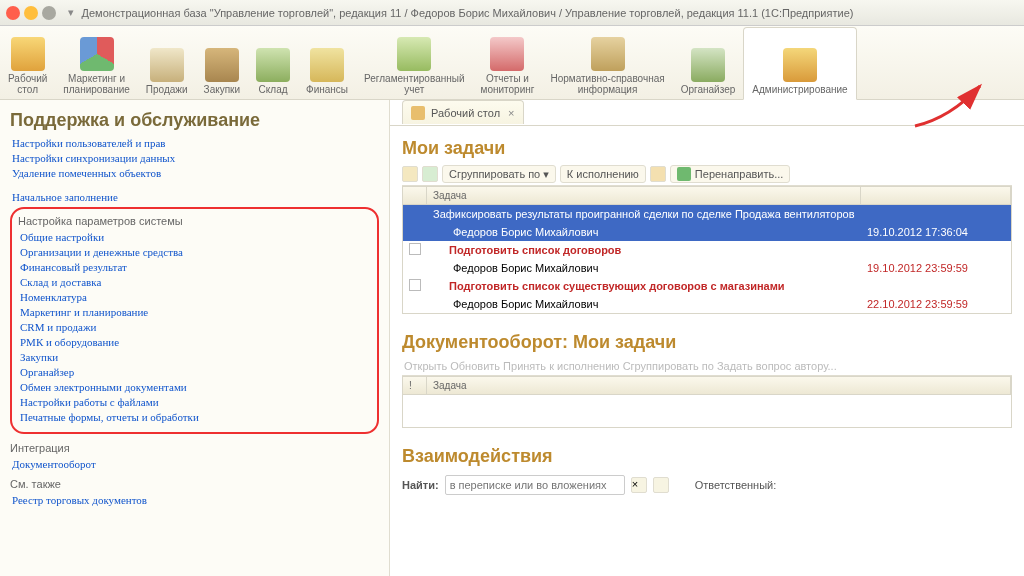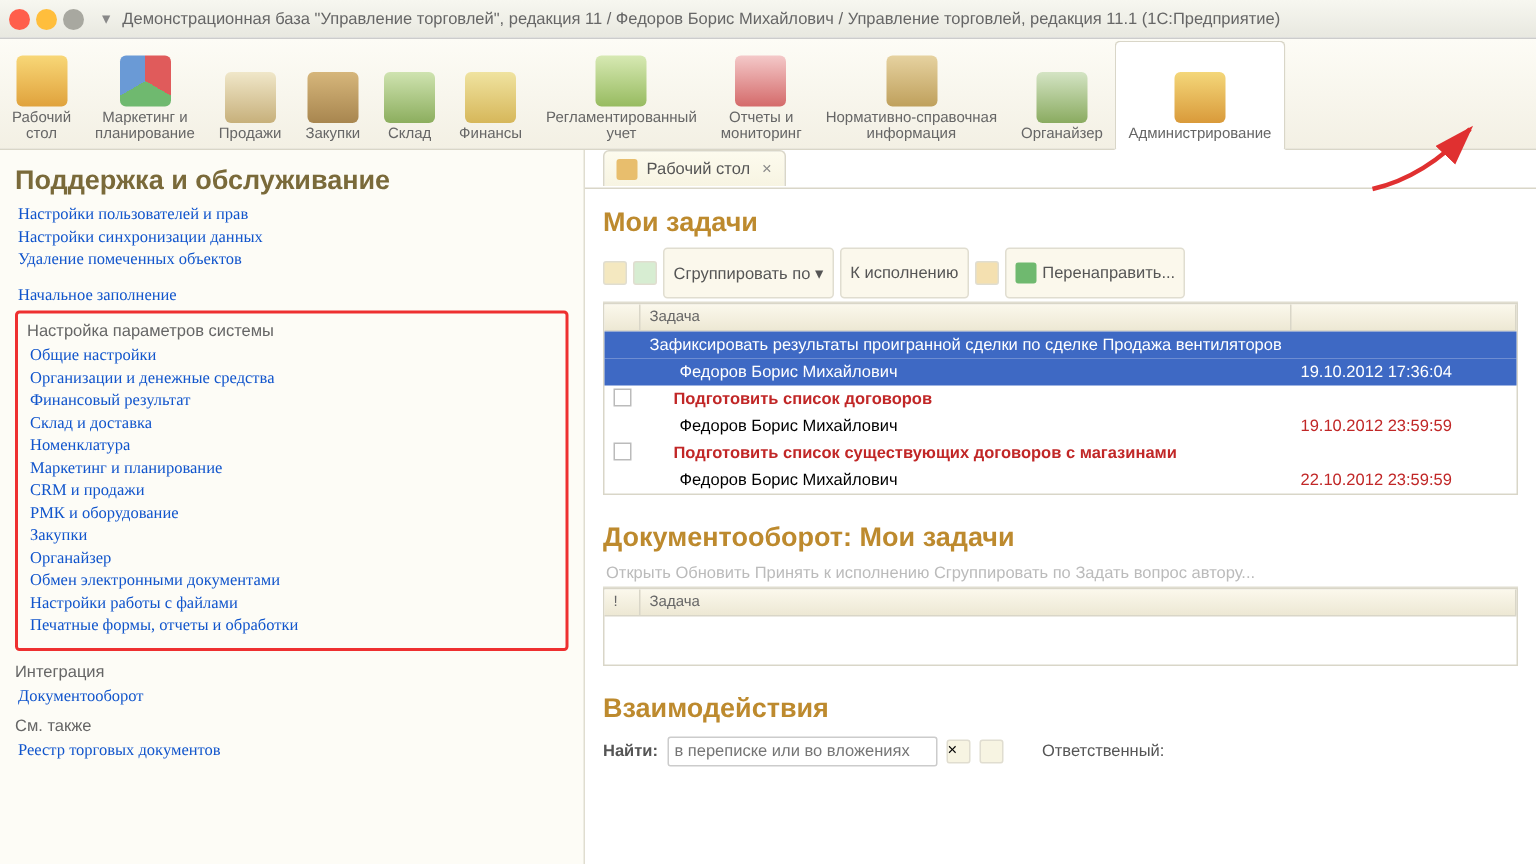--- a/index.html
+++ b/index.html
@@ -18,32 +18,32 @@
   .tool-item.active { background: #fff; border: 1px solid #d9d6c8; border-bottom: 1px solid #fff; border-radius: 4px 4px 0 0; margin-bottom: -1px; }
   .tool-icon { width: 34px; height: 34px; border-radius: 4px; margin-bottom: 2px; }
   .tool-label { font-size: 10px; color: #666; text-align: center; line-height: 11px; }
   
   .main-row { display: flex; height: calc(100% - 100px); }
   
   .sidebar { width: 390px; background: #fdfcf6; border-right: 1px solid #e0ddd0; padding: 8px 10px; overflow-y: auto; }
   .side-h { font-size: 18px; font-weight: bold; color: #7a6a3a; margin: 2px 0 6px; }
   .side-link { display: block; font-size: 11px; color: #1155cc; margin: 3px 0 3px 2px; cursor: pointer; font-family: Liberation Serif, serif; }
   .side-sub { font-size: 11px; color: #666; margin: 8px 0 4px 0; }
-  .highlighted-box { border: 2px solid #ee3030; border-radius: 3px; padding: 6px 6px; margin: 4px 0 8px; }
+  .highlighted-box { border: 2px solid #ee3030; border-radius: 14px; padding: 6px 6px; margin: 4px 0 8px; }
   
   .content { flex: 1; background: #fff; overflow: hidden; }
   .tab-bar { height: 26px; display: flex; align-items: flex-start; padding-left: 12px; border-bottom: 1px solid #d9d6c8; }
   .tab { display: flex; align-items: center; height: 24px; background: linear-gradient(#fdfbee,#f7f4e2); border: 1px solid #d9d6c8; border-bottom: none; border-radius: 4px 4px 0 0; padding: 0 8px; font-size: 11px; color: #555; }
   .tab-icon { width: 14px; height: 14px; background: #e8be6d; border-radius: 2px; margin-right: 6px; }
   .tab-close { margin-left: 8px; color: #888; cursor: pointer; }
   
   .section { padding: 6px 12px; }
   .section-title { font-size: 18px; font-weight: bold; color: #bd8a2e; margin: 6px 0 4px; }
   .btn-row { display: flex; align-items: center; gap: 4px; padding: 2px 0; border-bottom: 1px solid #e0ddd0; }
-  .btn { height: 34px; display: flex; align-items: center; background: #fbf8ec; border: 1px solid #e0ddd0; border-radius: 3px; padding: 0 6px; font-size: 11px; color: #555; cursor: pointer; }
+  .btn { height: 18px; display: flex; align-items: center; background: #fbf8ec; border: 1px solid #e0ddd0; border-radius: 3px; padding: 0 6px; font-size: 11px; color: #555; cursor: pointer; }
   .btn-ico { width: 14px; height: 14px; margin-right: 4px; border-radius: 2px; }
   .mini-ico { width: 16px; height: 16px; border: 1px solid #e0ddd0; border-radius: 2px; background: #f7f4e2; cursor: pointer; }
   
   .grid { border: 1px solid #d9d6c8; }
   .grid-header { display: flex; background: linear-gradient(#fbf8ec,#ede8d4); border-bottom: 1px solid #d9d6c8; }
   .grid-header .col { padding: 3px 6px; font-size: 10px; color: #666; border-right: 1px solid #d9d6c8; }
   .grid-row { display: flex; align-items: center; height: 18px; font-size: 11px; }
   .grid-row .col { padding: 1px 6px; overflow: hidden; white-space: nowrap; }
   .row-selected { background: #3e69c4; color: #fff; }
   .row-child .col-task { padding-left: 26px; }

